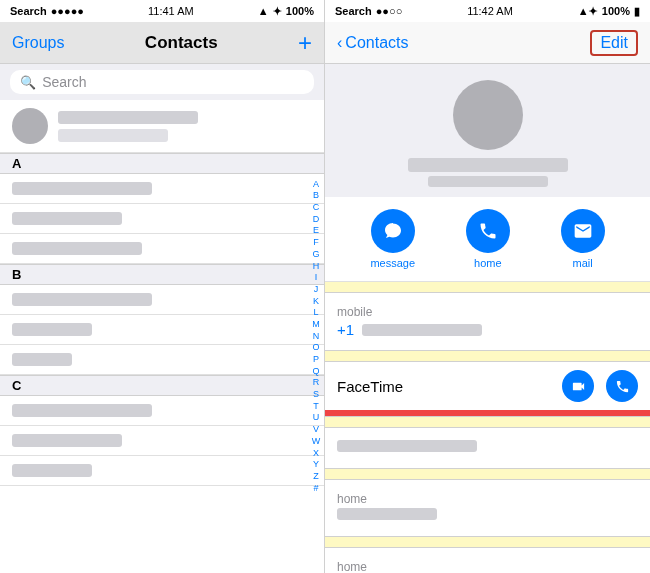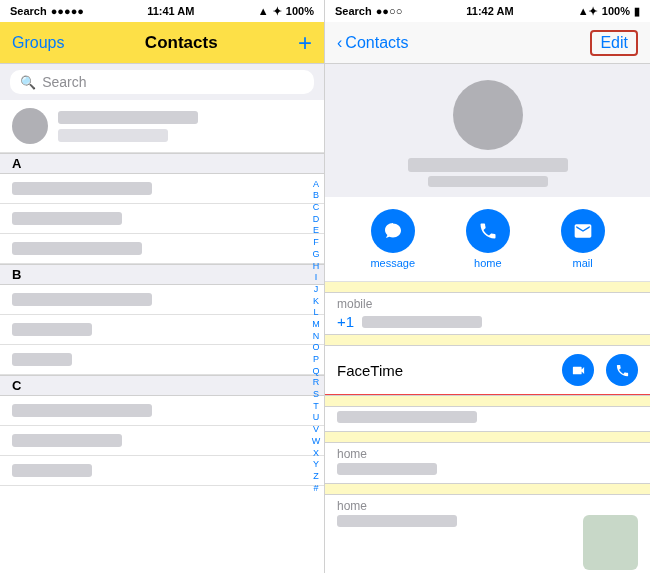--- a/index.html
+++ b/index.html
@@ -28,31 +28,31 @@
       display: flex;
       align-items: center;
       justify-content: space-between;
       padding: 4px 10px;
       height: 22px;
       background: #fff;
       font-size: 11px;
       font-weight: 600;
     }
     .status-left { display: flex; align-items: center; gap: 4px; }
-    .status-center { font-size: 11px; font-weight: 700; }
+    .status-center { font-size: 11px; font-weight: 400; }
     .status-right { display: flex; align-items: center; gap: 4px; font-size: 11px; }
 
     
     .nav-bar {
       display: flex;
       align-items: center;
       justify-content: space-between;
       padding: 6px 12px;
       height: 42px;
-      background: #fde047;
+      background: #e5e5e5;
       border-bottom: 1px solid #d0d0d0;
     }
     .nav-groups { color: #007aff; font-size: 16px; }
     .nav-title { font-size: 17px; font-weight: 600; color: #000; }
     .nav-add { color: #007aff; font-size: 24px; line-height: 1; }
 
     
     .search-bar {
       padding: 6px 10px;
       background: #efeff4;
@@ -241,41 +241,41 @@
     }
 
     
     .detail-section {
       background: #fff;
       margin-top: 10px;
       border-top: 1px solid #d0d0d0;
       border-bottom: 1px solid #d0d0d0;
     }
     .detail-row {
-      padding: 4px 12px;
+      padding: 12px 12px;
       border-bottom: 1px solid #e8e8e8;
     }
     .detail-row:last-child { border-bottom: none; }
     .detail-label {
       font-size: 12px;
       color: #8e8e93;
       margin-bottom: 2px;
     }
     .detail-value {
       font-size: 15px;
       color: #007aff;
     }
     .detail-value.black { color: #000; }
 
     .detail-row-with-icons {
       display: flex;
       align-items: center;
       justify-content: space-between;
       padding: 8px 12px;
-      border-bottom: 1px solid #ef4444;
+      border-bottom: 6px solid #ef4444;
     }
     .detail-row-icons {
       display: flex;
       gap: 12px;
     }
     .detail-icon-btn {
       width: 32px;
       height: 32px;
       border-radius: 16px;
       background: #007aff;

